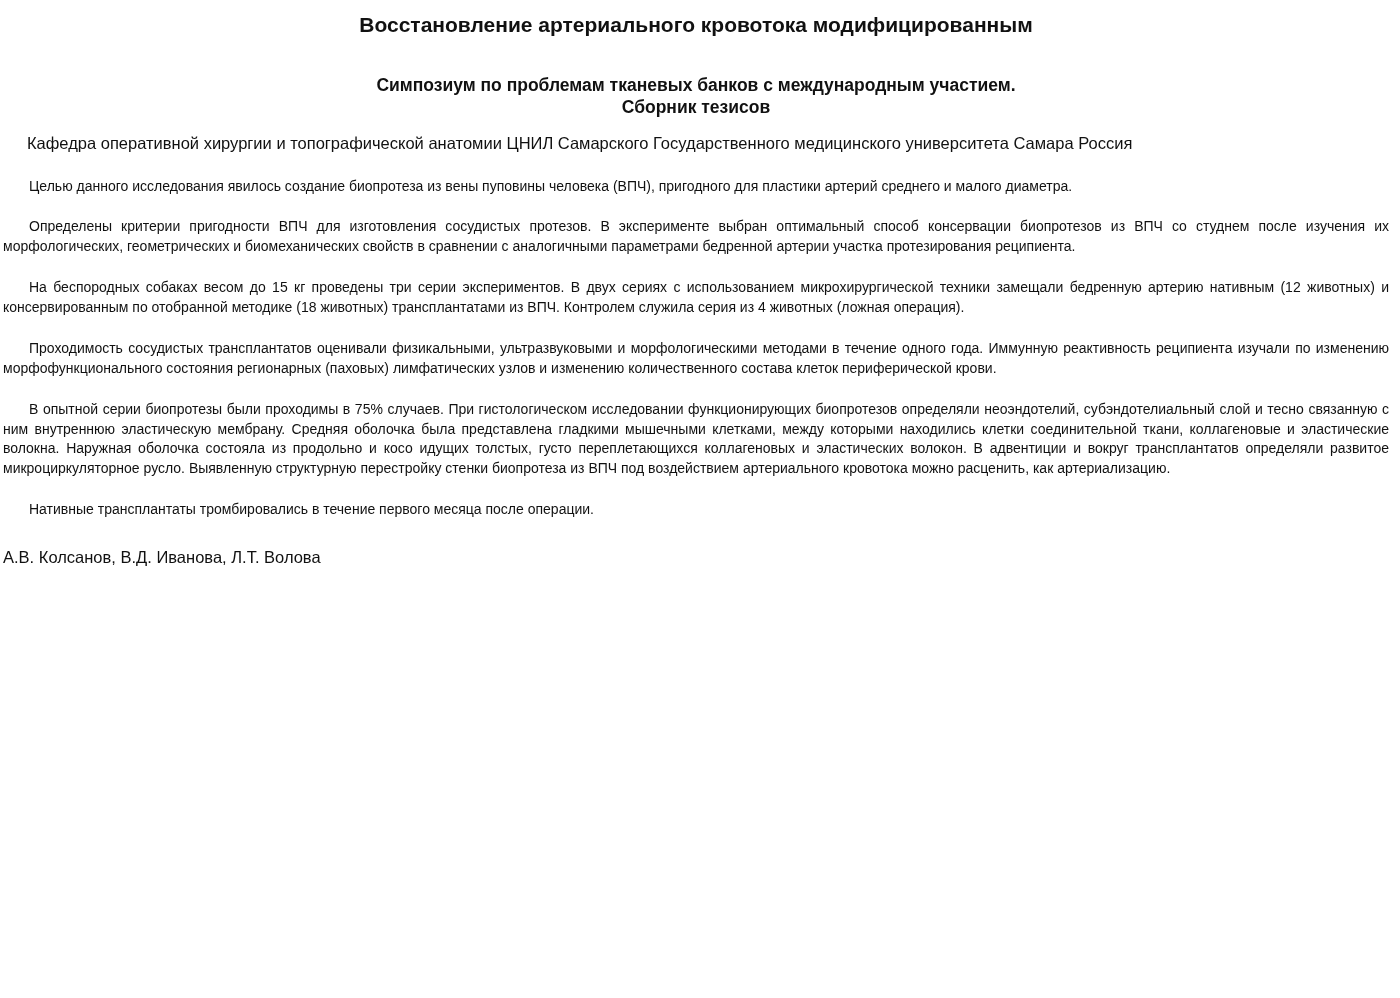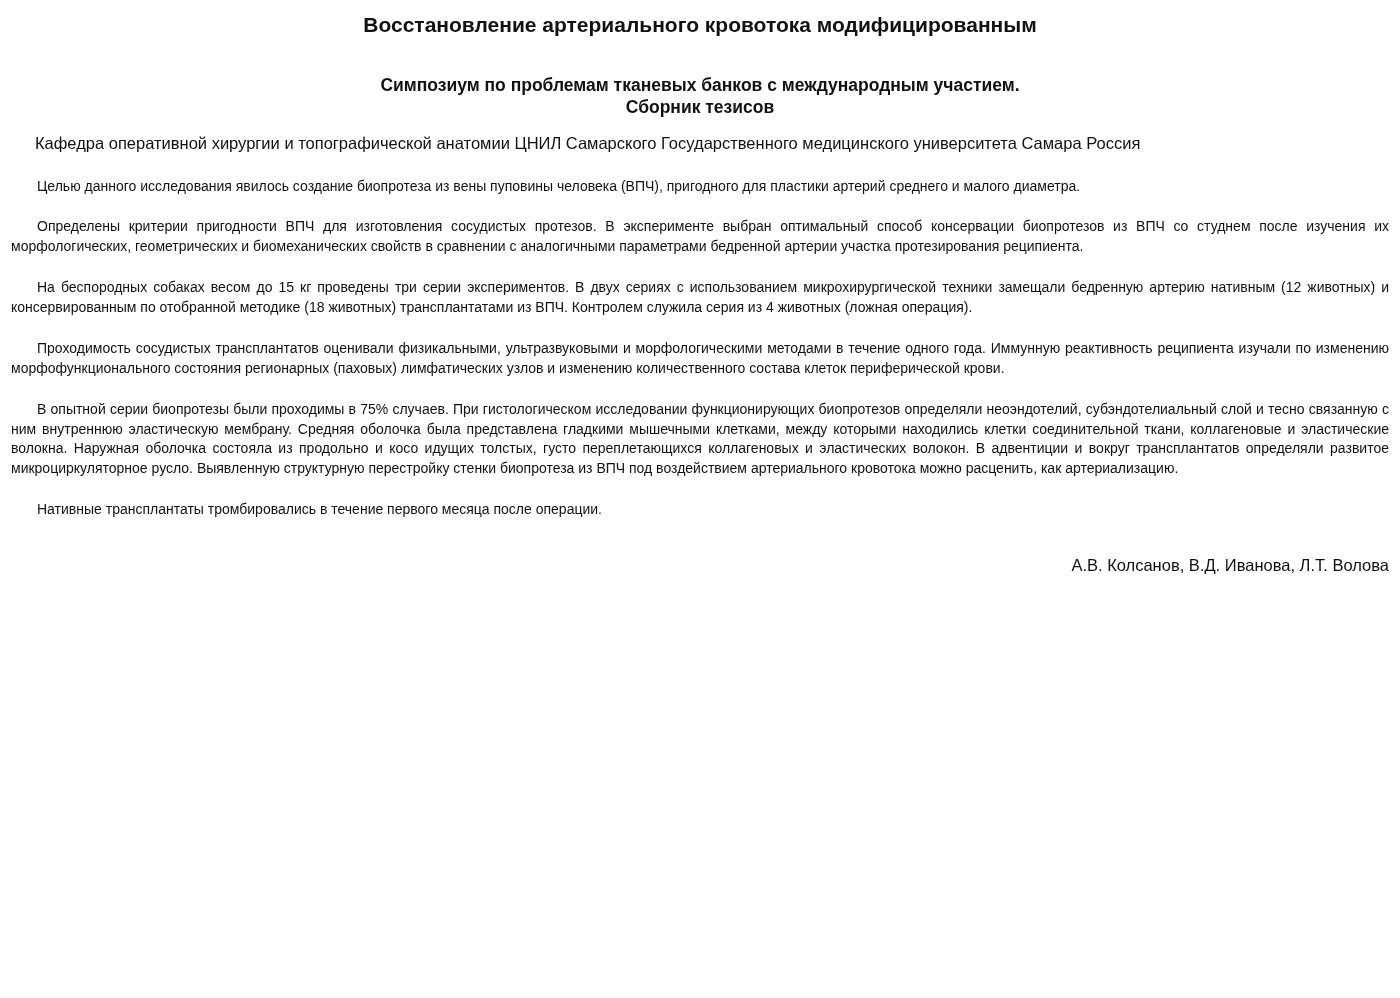--- a/index.html
+++ b/index.html
@@ -11,21 +11,21 @@
     width: 1400px;
     height: 998px;
     font-family: "Liberation Sans", sans-serif;
     color: #111111;
     overflow: hidden;
   }
   .page {
     box-sizing: border-box;
     width: 1400px;
     height: 998px;
-    padding: 10px 11px 0 11px;
+    padding: 10px 11px 0 3px;
   }
   .title-block {
     text-align: center;
     font-weight: bold;
     font-size: 21px;
     line-height: 1.24;
     margin-top: 2px;
   }
   .subtitle-block {
     text-align: center;
@@ -42,22 +42,22 @@
   }
   p.body-paragraph {
     font-size: 14px;
     line-height: 1.42;
     text-align: justify;
     text-indent: 26px;
     margin: 21px 0 0 0;
   }
   .authors {
     font-size: 16.5px;
-    text-align: right;
-    margin-top: 36px;
+    text-align: left;
+    margin-top: 28px;
   }
 </style>
 </head>
 <body>
 
 <div class="page">
 
   <div class="title-block">
     <div>Восстановление артериального кровотока модифицированным</div>
   </div>

